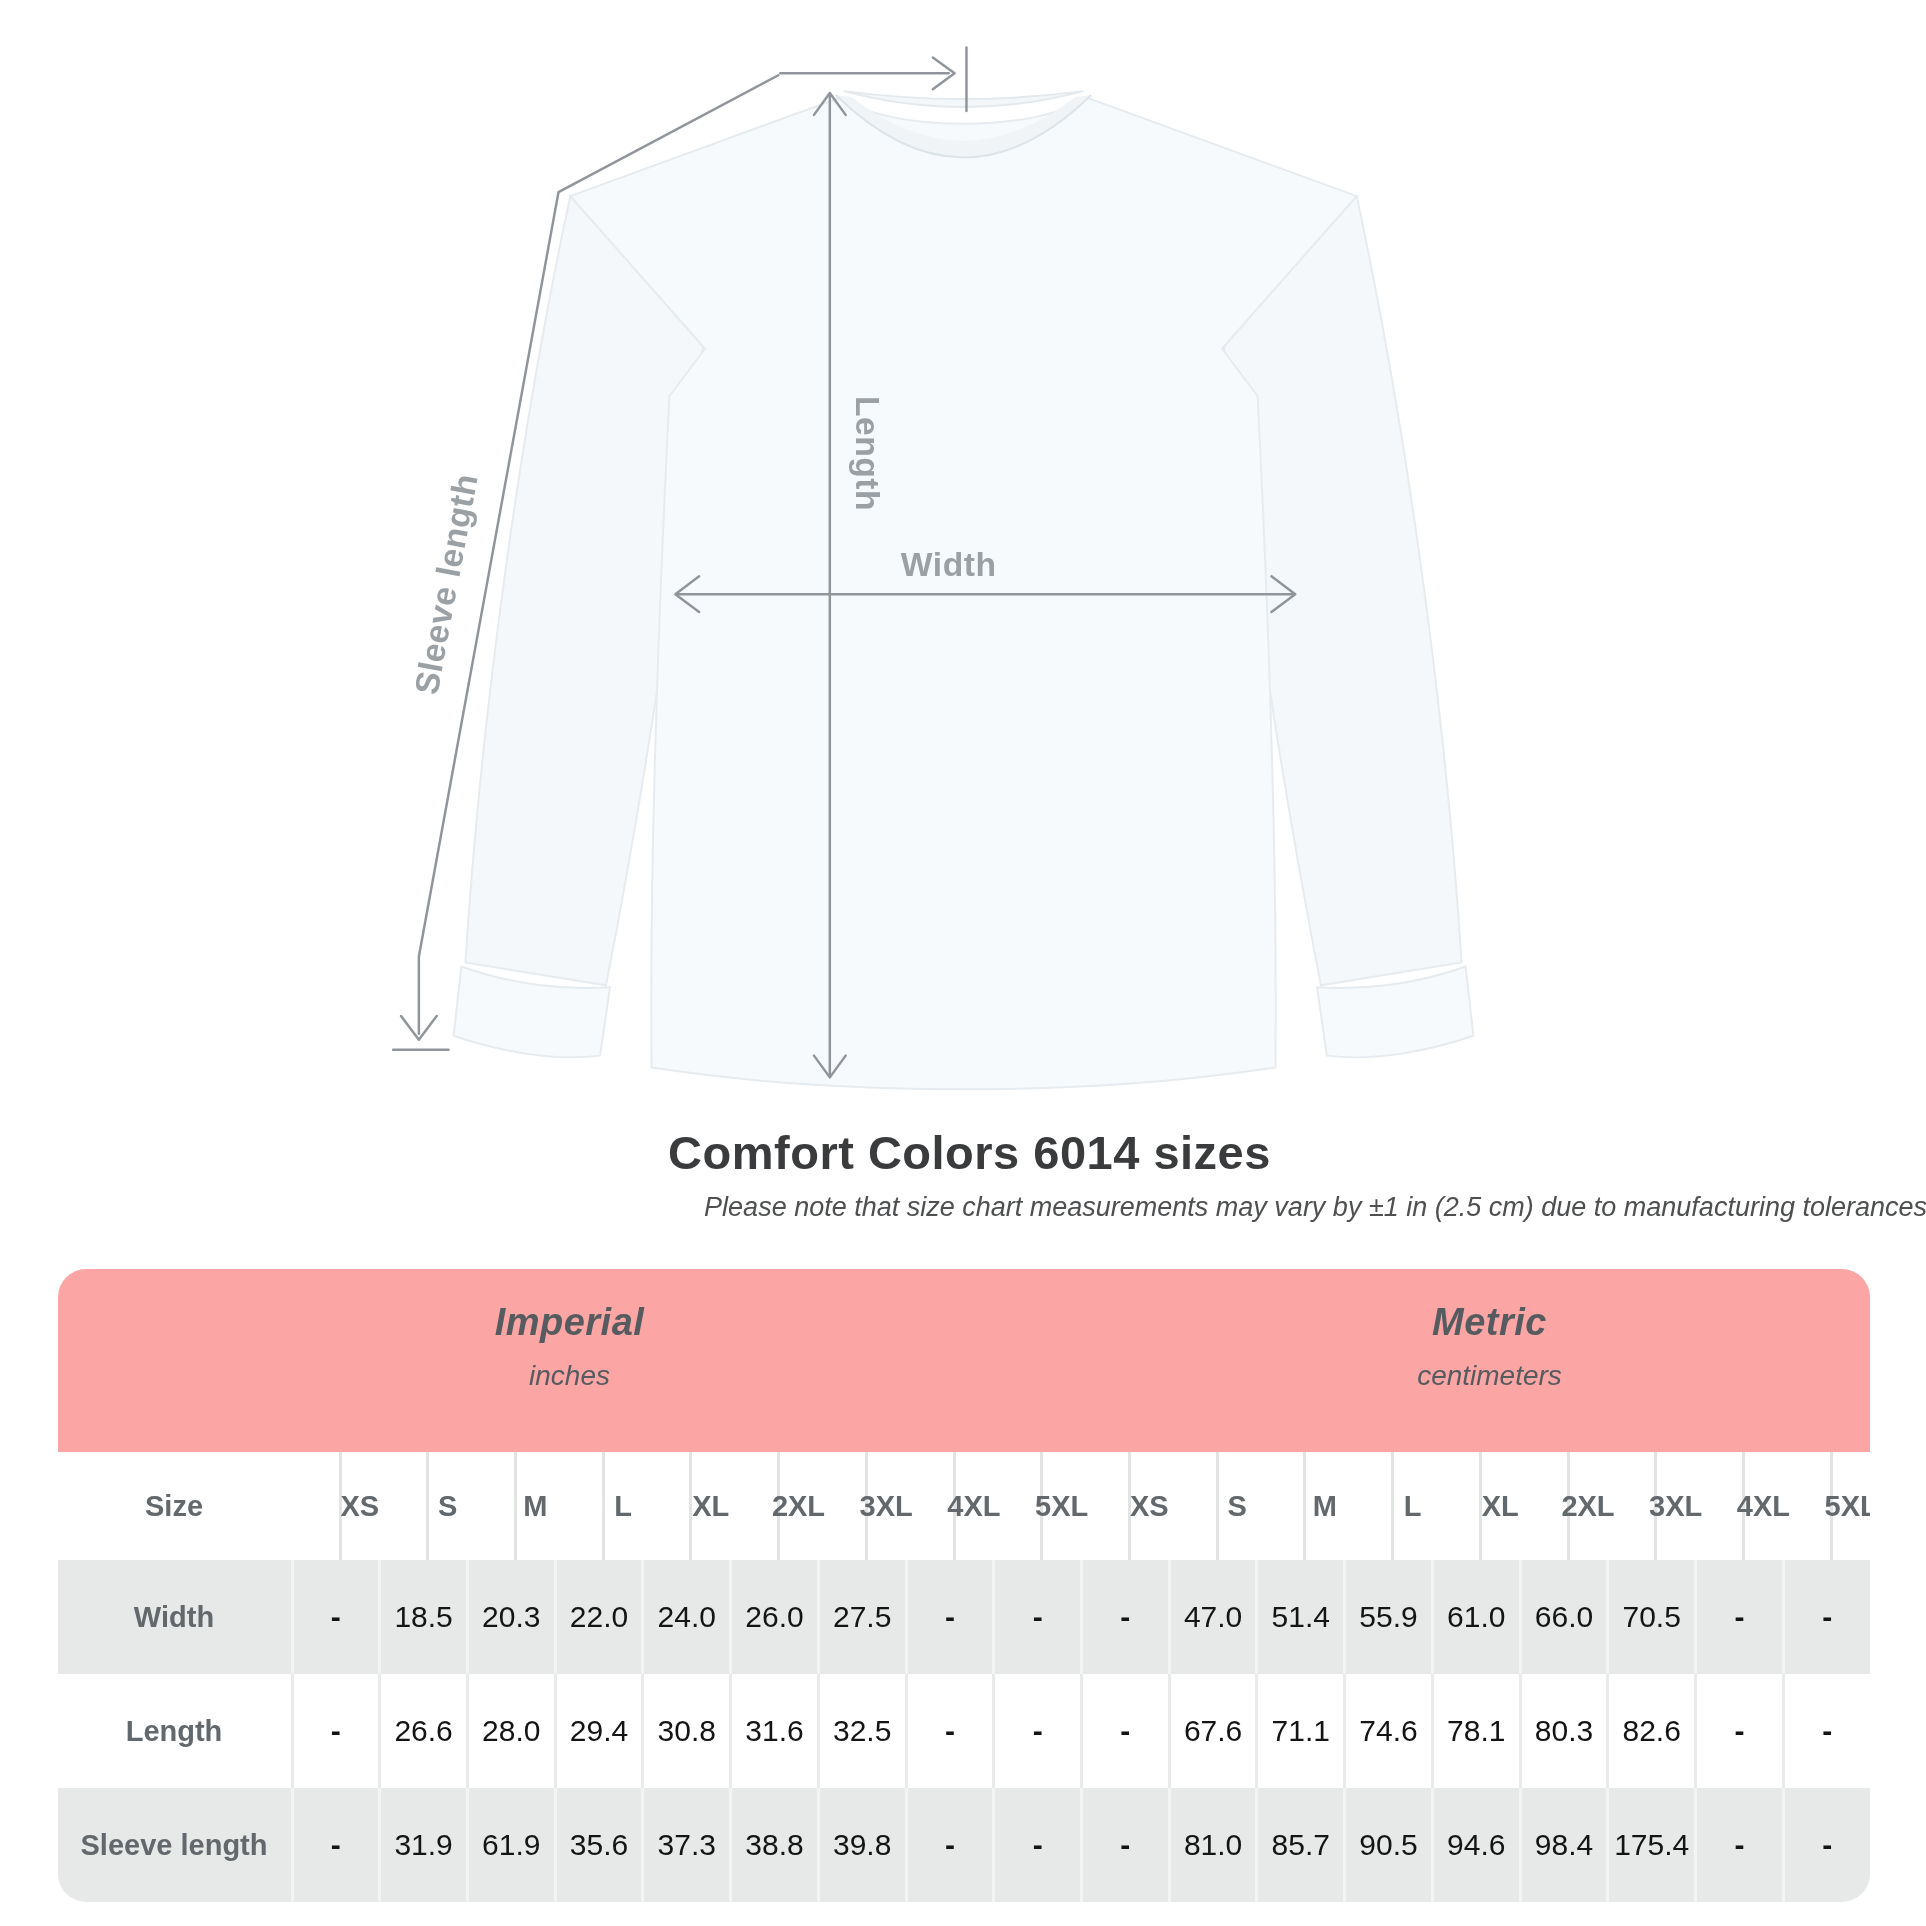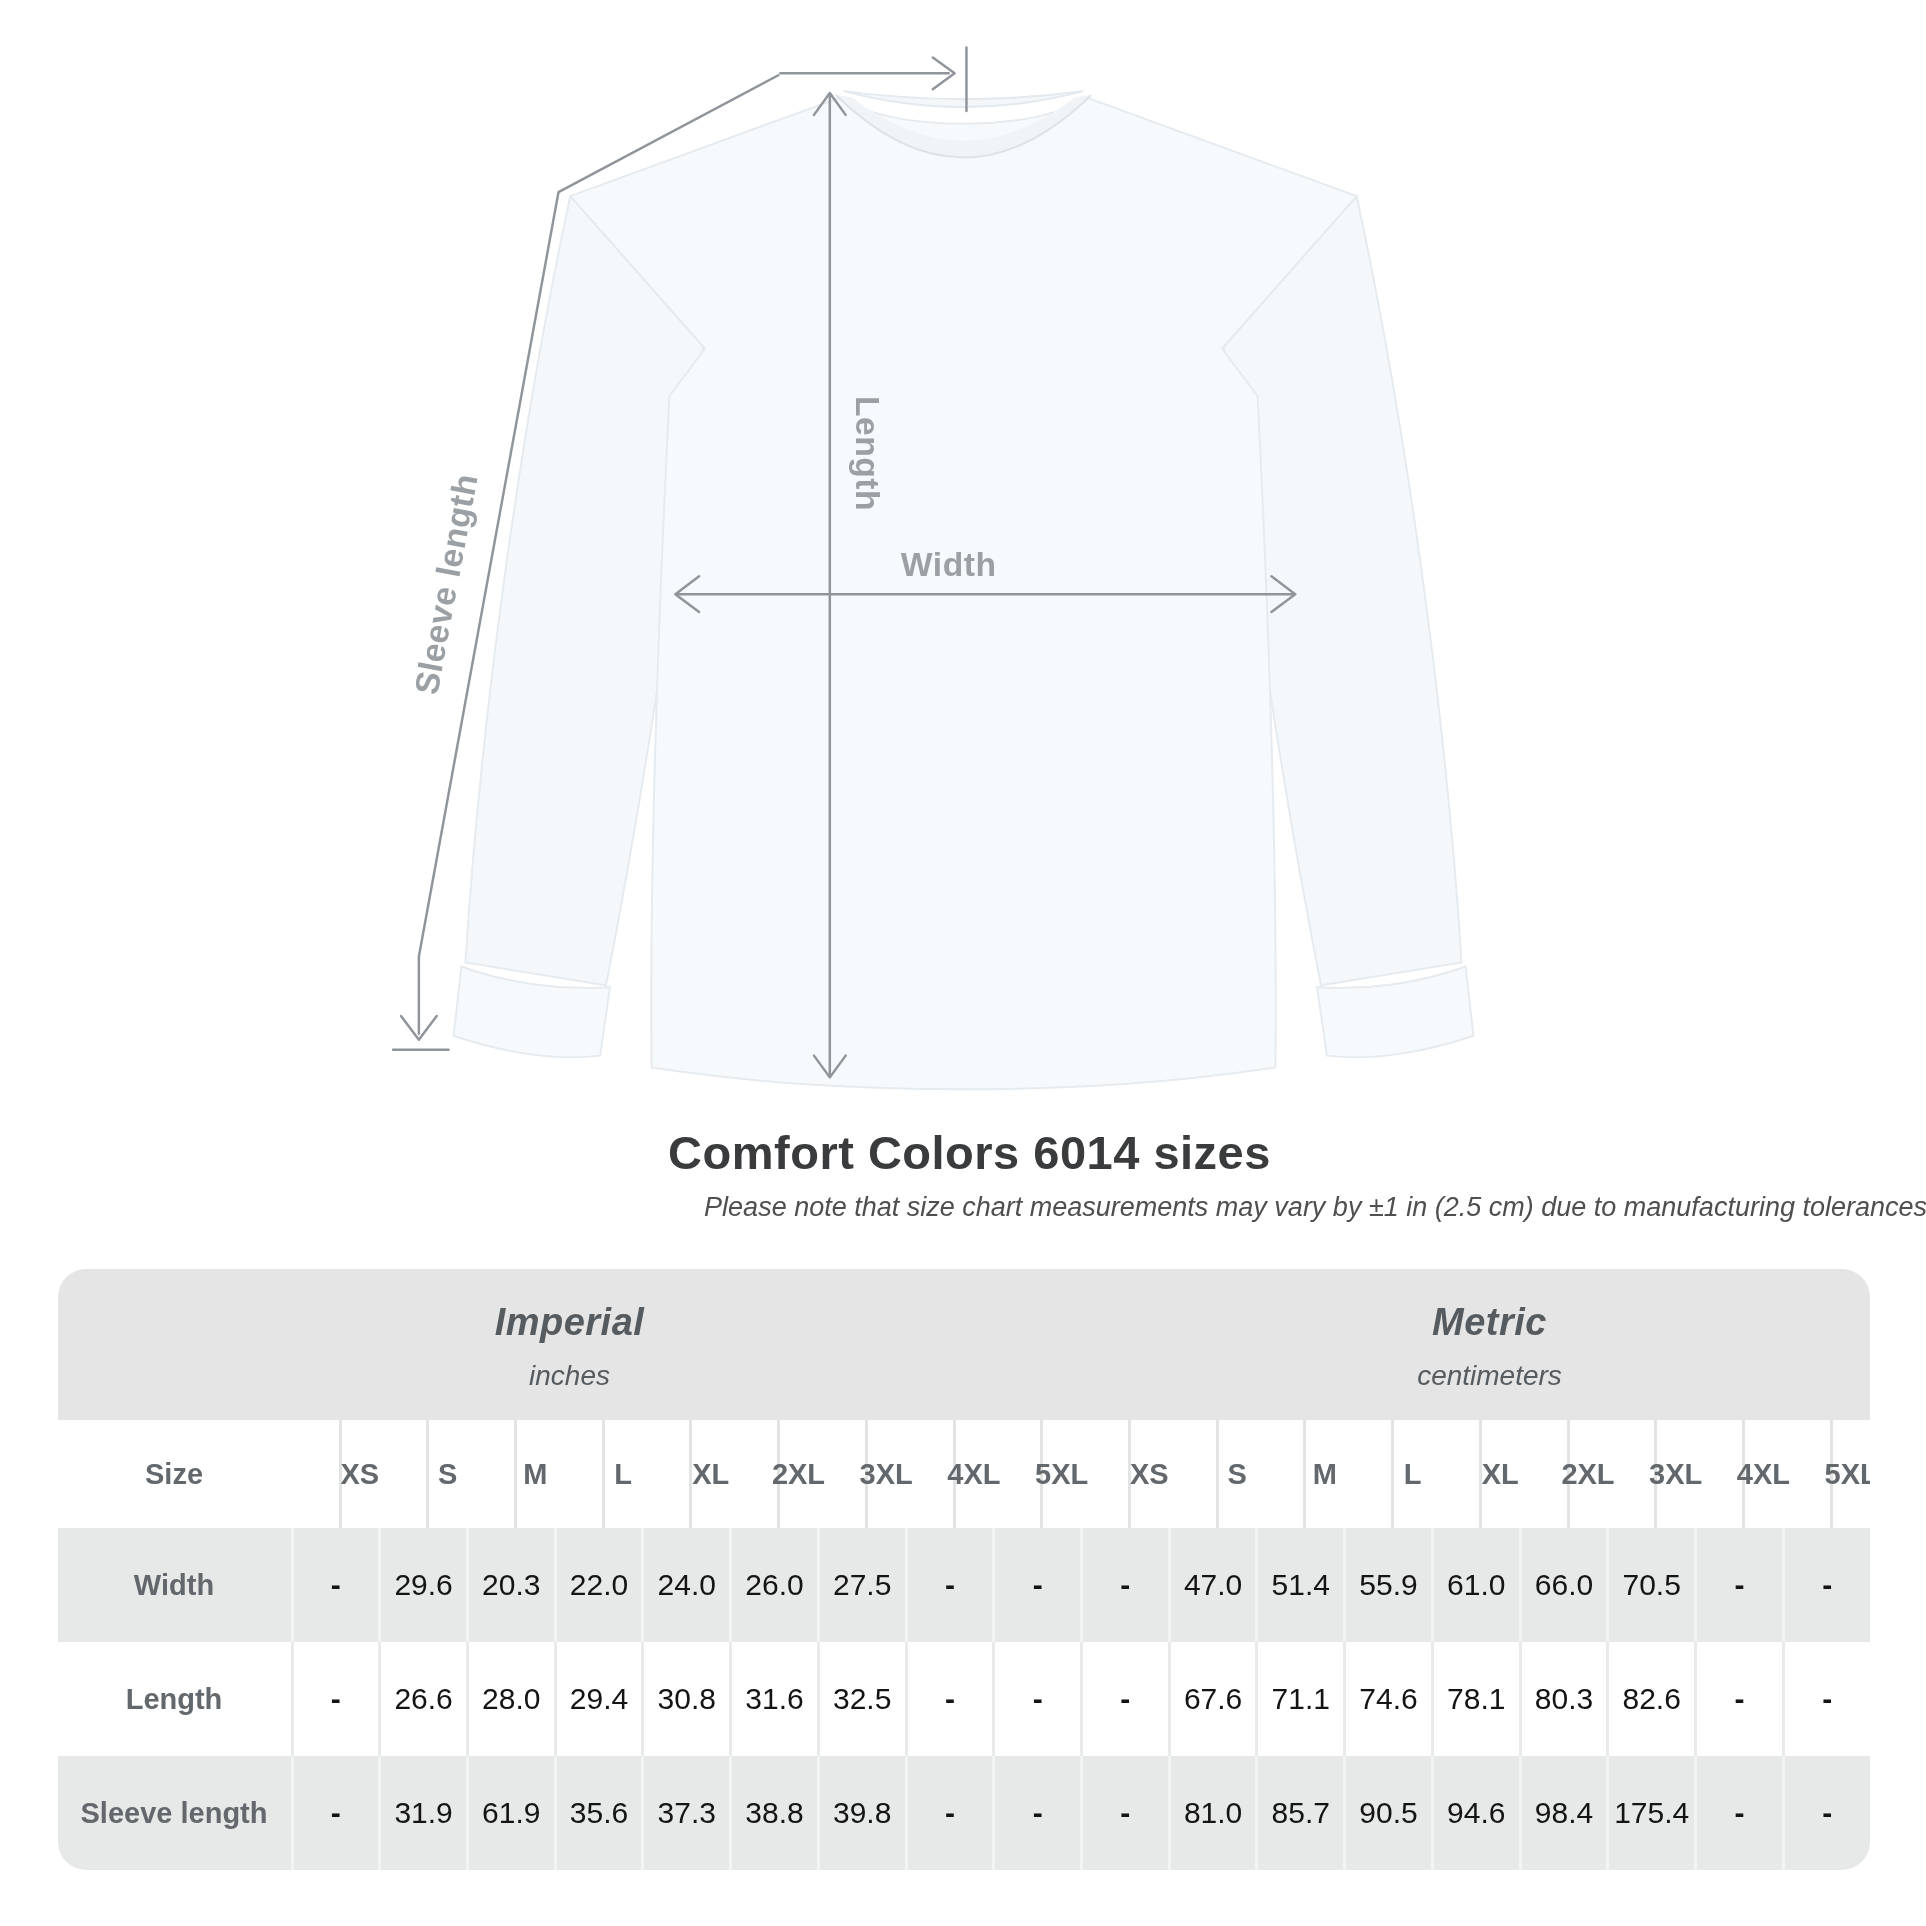--- a/index.html
+++ b/index.html
@@ -23,21 +23,21 @@
   .page-subtitle{
     margin:12px 0 0 0;text-align:right;
     font-size:27px;font-style:italic;color:#4d4f50;
   }
 
   
   .size-table{
     width:1812px;margin:46px auto 0 auto;
     border-radius:28px;overflow:hidden;background:#ffffff;
   }
-  .band{display:flex;background:#e5e5e5;height:151px;gap:28px;}
+  .band{display:flex;background:#fca5a5;height:183px;gap:28px;}
   .band-cell{display:flex;flex-direction:column;align-items:center;justify-content:flex-start;}
   .band-cell.left{width:1024px;}
   .band-cell.right{flex:1;}
   .band-title{margin-top:32px;font-style:italic;font-weight:bold;font-size:38px;color:#565b5f;letter-spacing:0.5px;}
   .band-sub{margin-top:16px;font-style:italic;font-size:28px;color:#565b5f;}
 
   .trow{display:grid;grid-template-columns:233px repeat(18,1fr);}
   .trow .cell{
     display:flex;align-items:center;justify-content:center;
     border-left:3px solid transparent;min-width:0;
@@ -175,21 +175,21 @@
           </div>
         </div>
         <div class="trow data gray">
           <div class="cell">
             <span class="rowlabel-txt">Width</span>
           </div>
           <div class="cell">
             <span class="value-txt dash">-</span>
           </div>
           <div class="cell">
-            <span class="value-txt">29.6</span>
+            <span class="value-txt">18.5</span>
           </div>
           <div class="cell">
             <span class="value-txt">20.3</span>
           </div>
           <div class="cell">
             <span class="value-txt">22.0</span>
           </div>
           <div class="cell">
             <span class="value-txt">24.0</span>
           </div>

